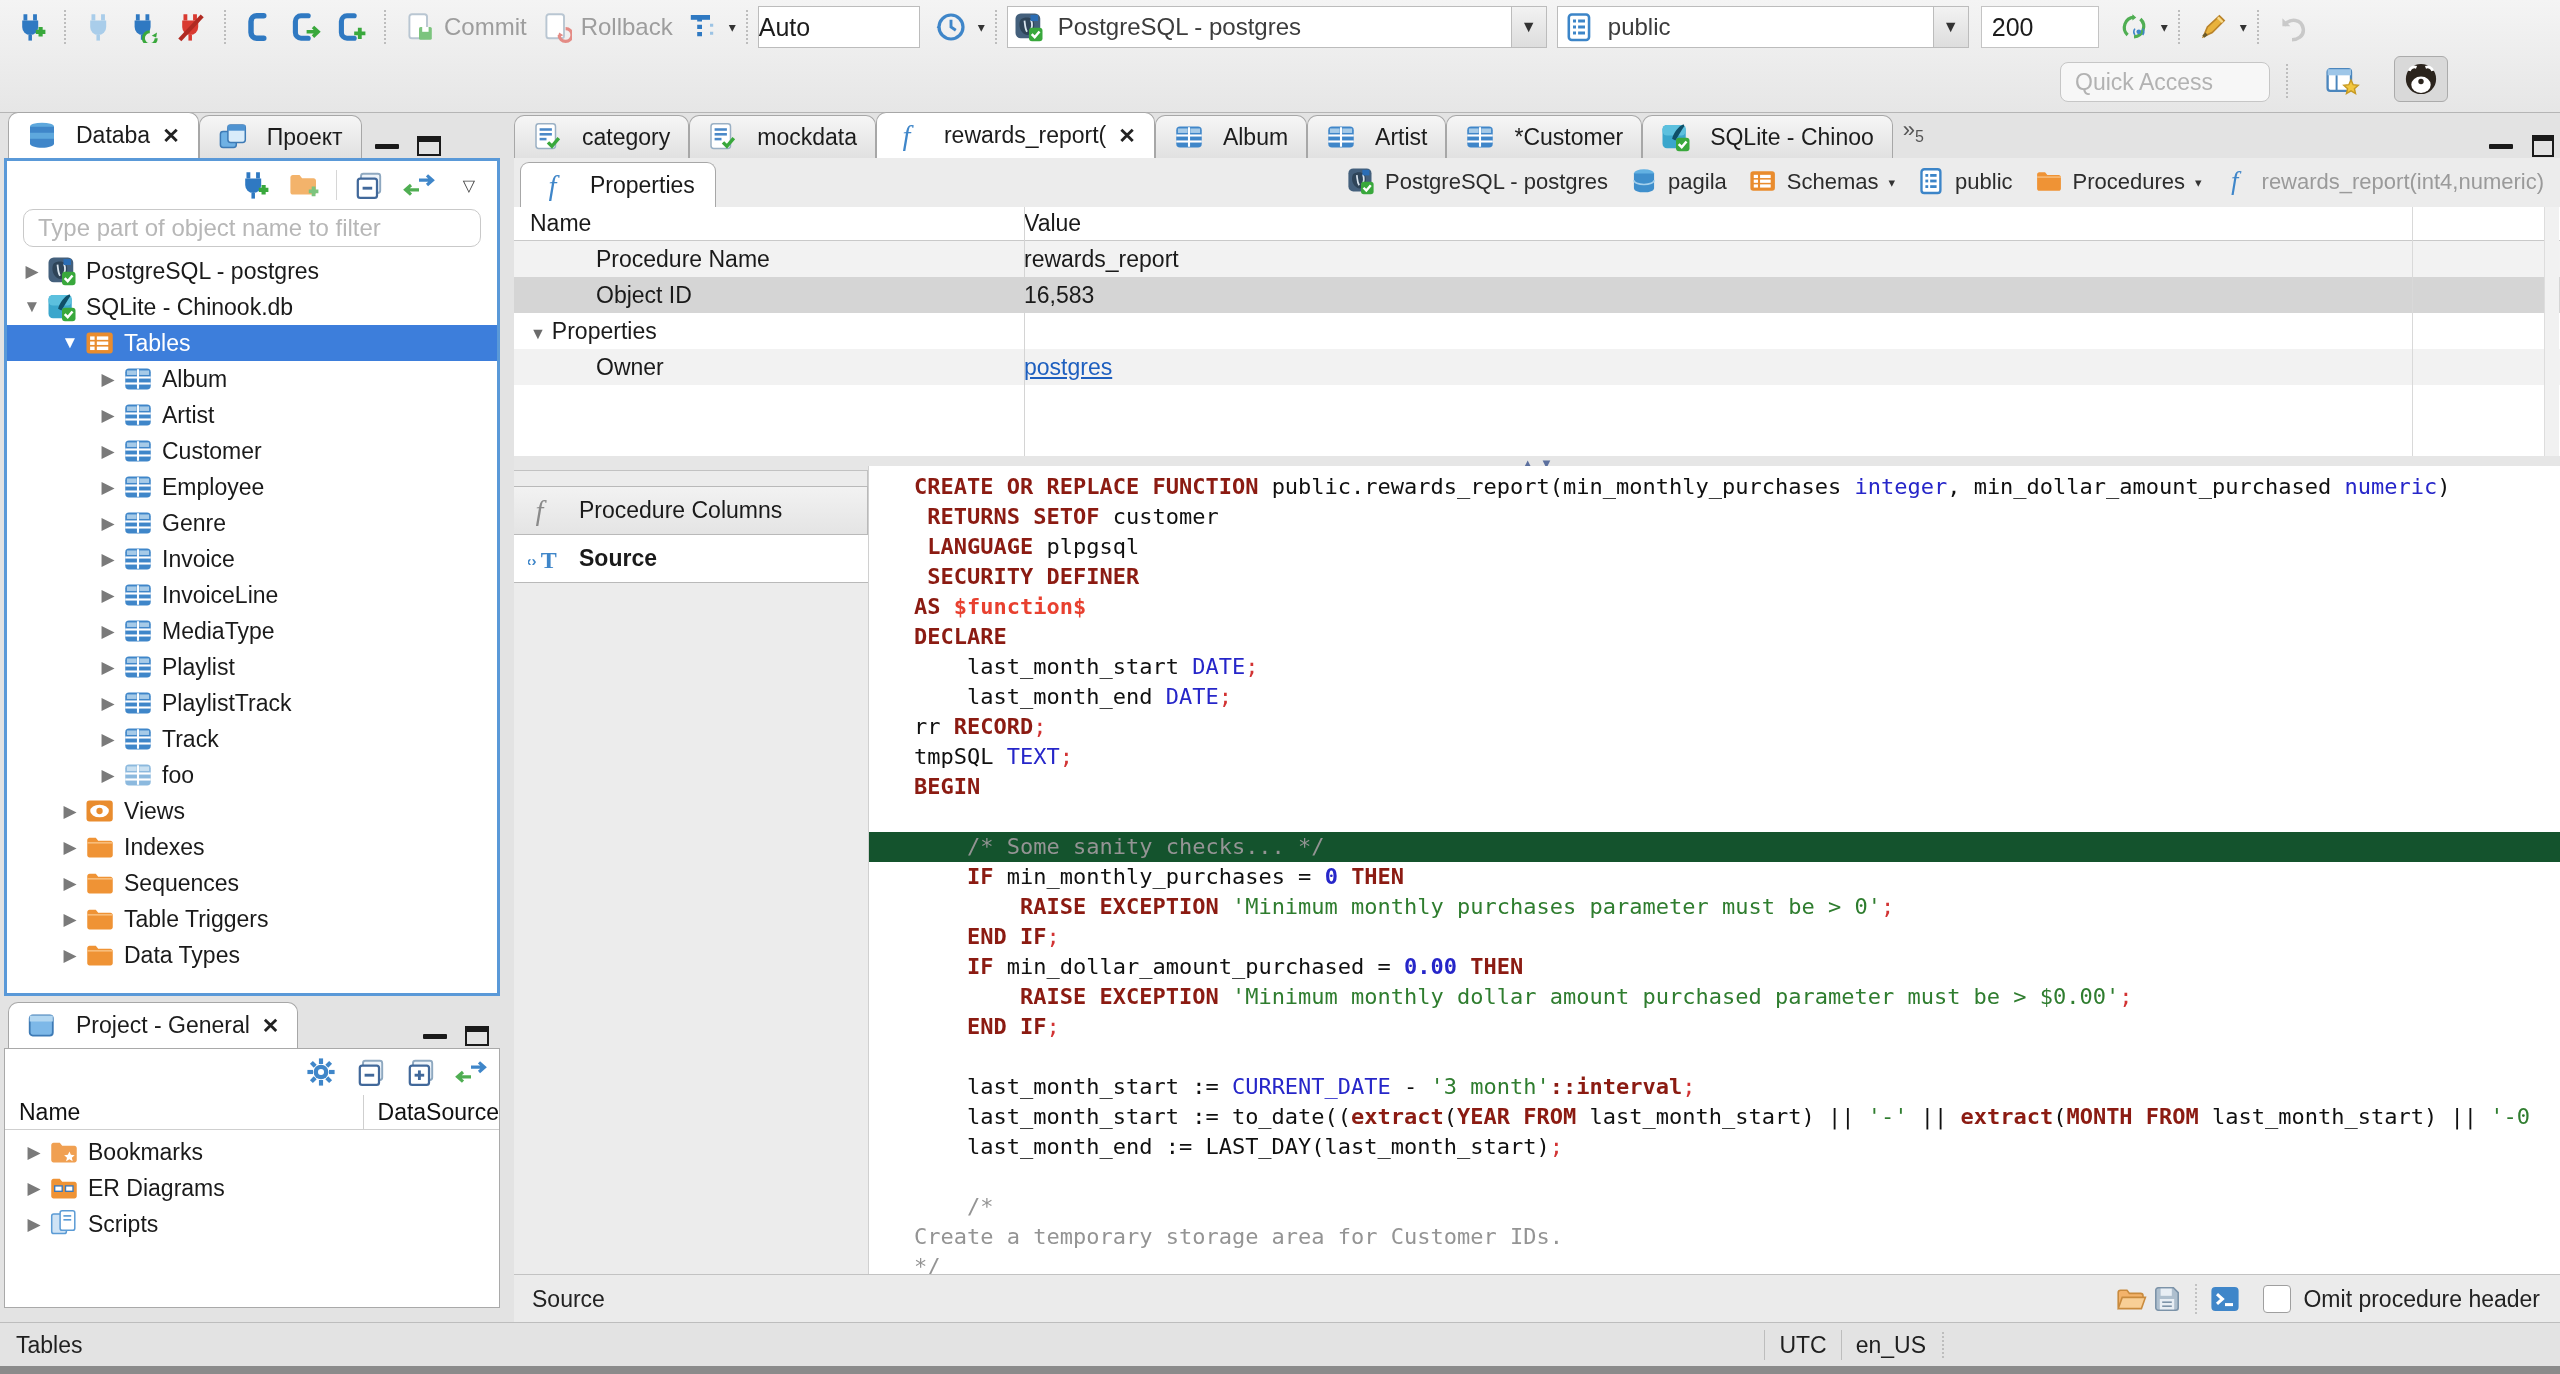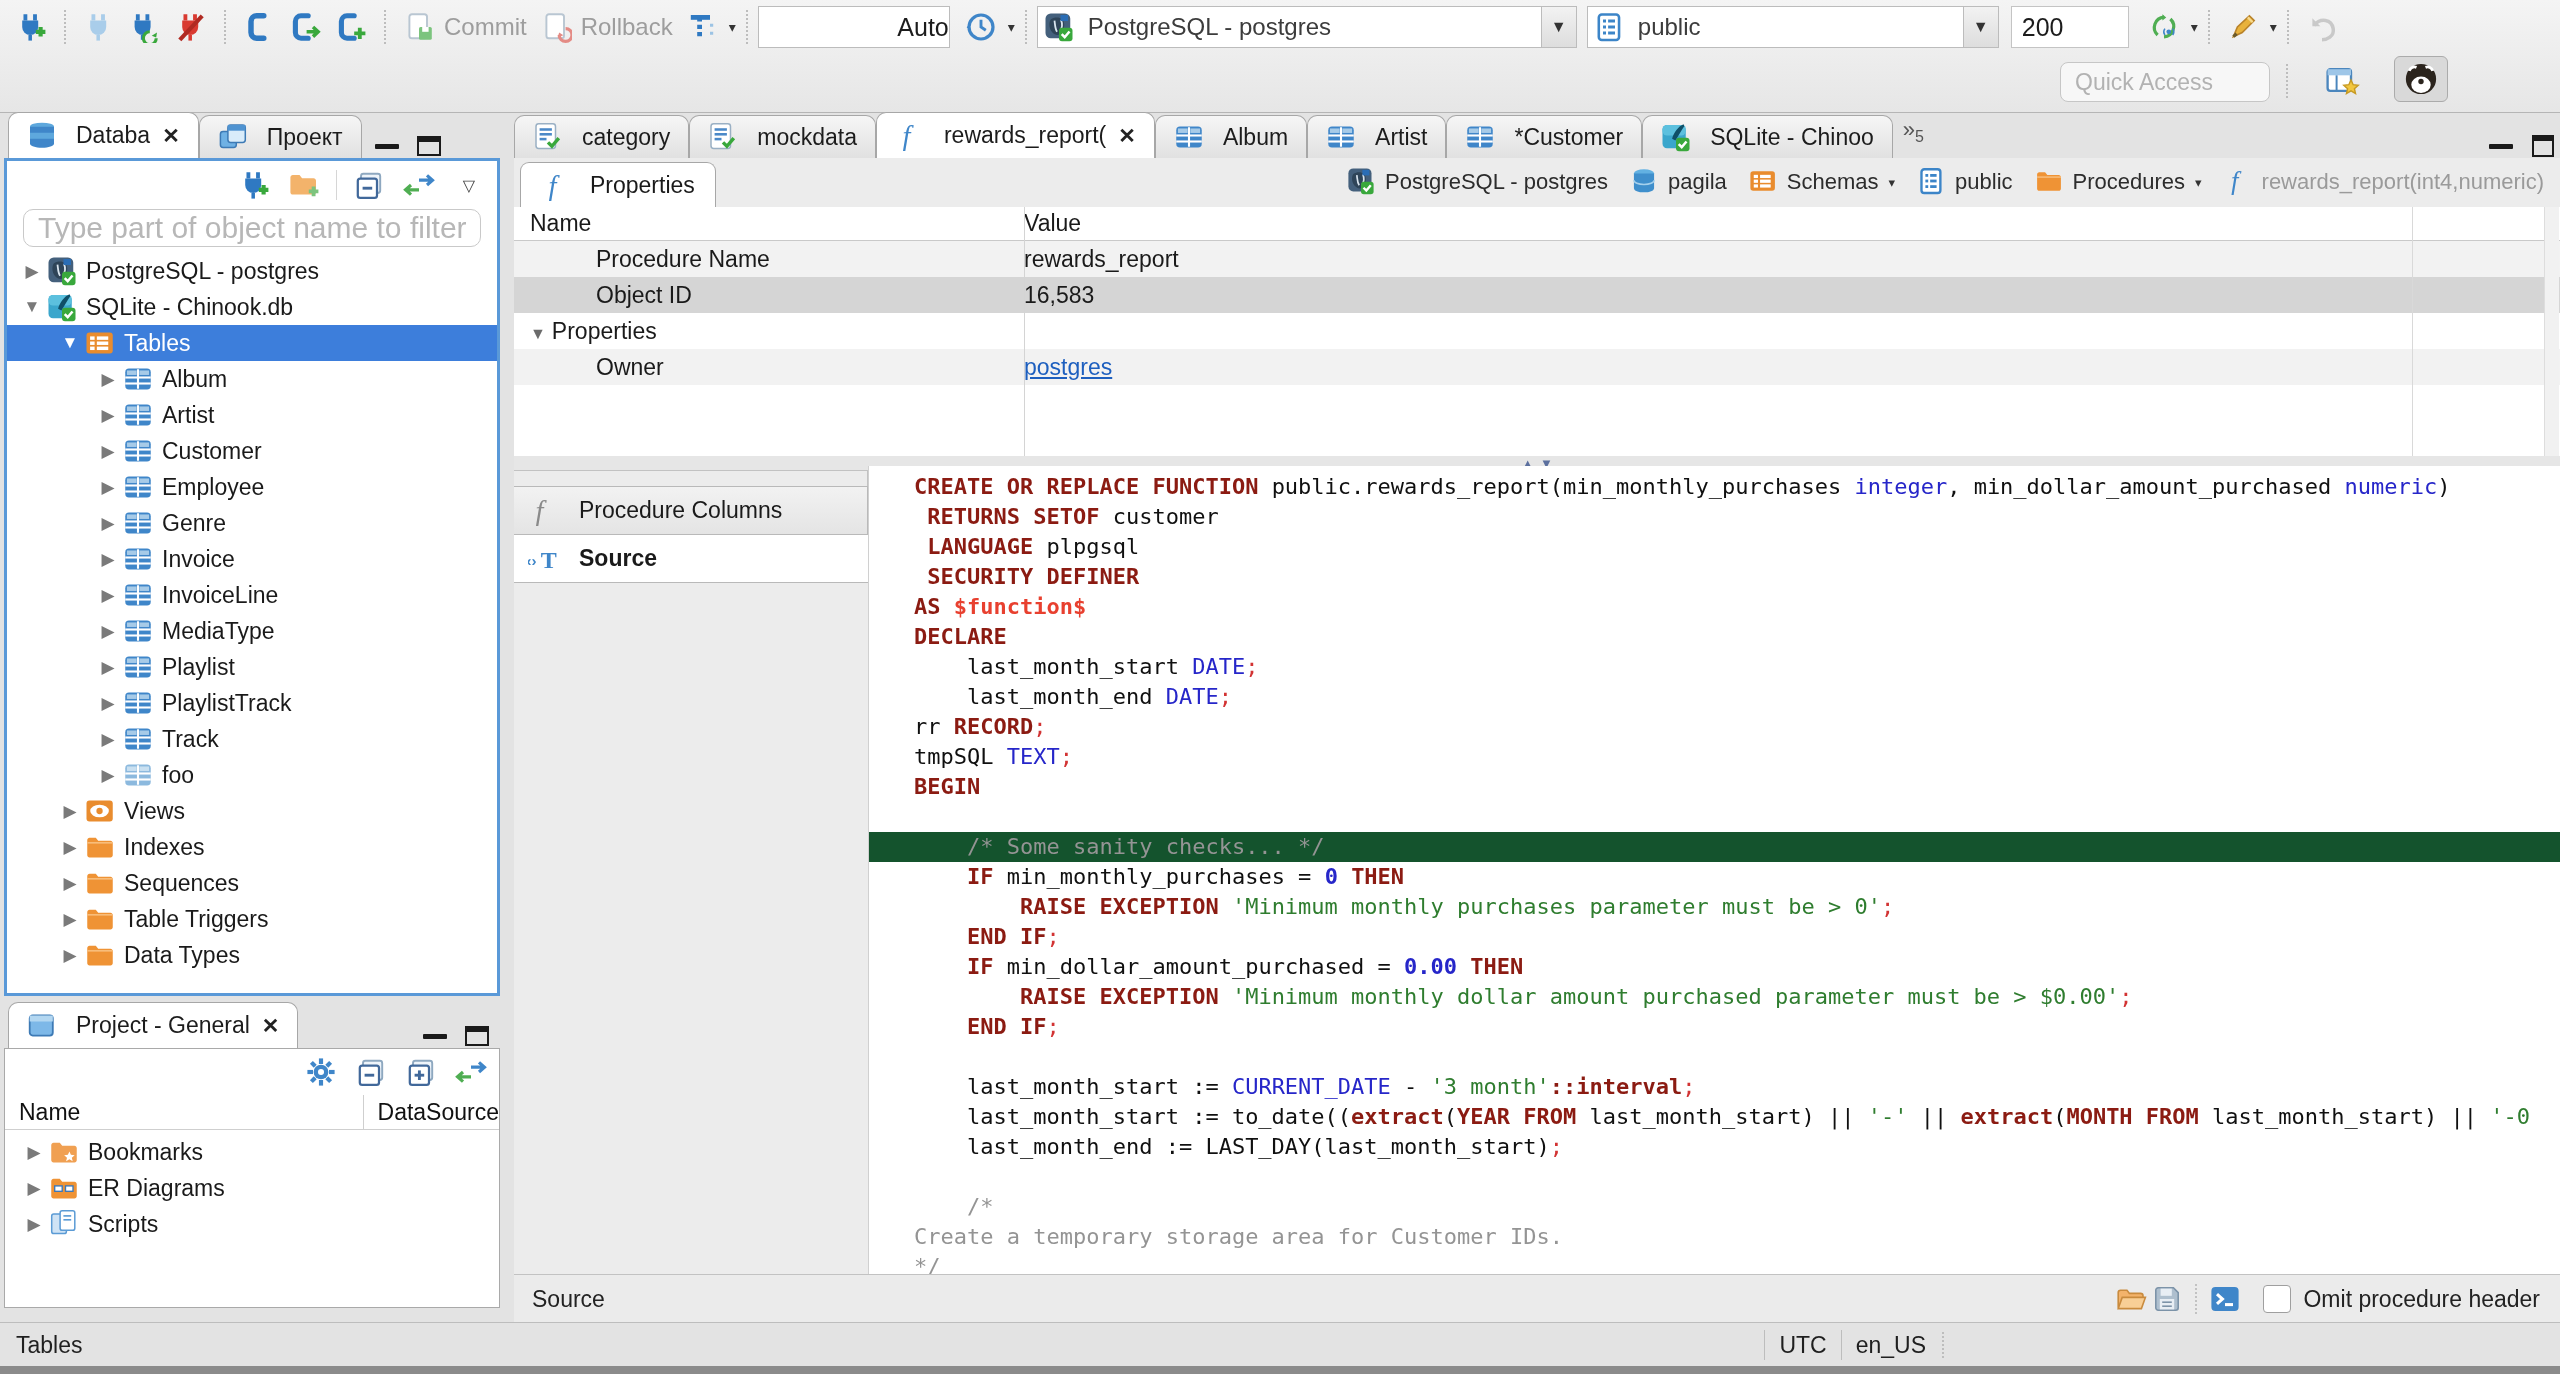--- a/index.html
+++ b/index.html
@@ -35,21 +35,21 @@
        background:linear-gradient(#f6f6f6,#e1e1e1);font-size:23px;color:#1c1c1c;white-space:nowrap}
   .tab.active{background:#fff;height:45px;font-weight:400}
   .tab .close{font-size:21px;color:#222;font-weight:700;margin-left:2px}
   .winbtn{width:34px;height:24px;display:flex;align-items:center;justify-content:center;margin-left:8px}
 
   
   #nav-box{left:4px;top:158px;width:496px;height:838px;background:#fff;border:3px solid #5a99d8;box-sizing:border-box}
   .paneltools{height:48px;display:flex;align-items:center;justify-content:flex-end;padding-right:10px;gap:14px;background:#fff}
   .ptool{width:36px;height:36px;display:flex;align-items:center;justify-content:center}
   #filter-input{display:block;width:458px;margin:0 auto;height:38px;border:1px solid #c9c9c9;border-radius:10px;
-                font-size:30px;color:#4d7c0f;padding:0 14px;box-sizing:border-box;outline:none;background:#fff;
+                font-size:24px;color:#4d7c0f;padding:0 14px;box-sizing:border-box;outline:none;background:#fff;
                 font-family:"Liberation Sans",sans-serif}
   #filter-input::placeholder{color:#b7b7b7}
   .trow{height:36px;display:flex;align-items:center;font-size:23px;white-space:nowrap}
   .trow.sel{background:#3d7edb;color:#fff}
   .twist{width:30px;text-align:center;font-size:17px;color:#7a7a7a;flex:none}
   .trow.sel .twist{color:#fff}
   .ticon{width:30px;height:30px;margin-right:9px;flex:none;position:relative}
 
   
   #proj-box{left:4px;top:1048px;width:496px;height:260px;background:#fff;border:1px solid #a9a9a9;box-sizing:border-box}
@@ -189,21 +189,21 @@
     <span class="tlabel">Rollback</span>
     <span class="tbtn">
         <svg width="32" height="32" viewBox="0 0 20 20">
           <path d="M3 4h12" stroke="#2f79c2" stroke-width="3"></path>
           <path d="M8.5 4v13" stroke="#2f79c2" stroke-width="3" stroke-dasharray="2.6 2"></path>
           <path d="M16 8v3M16 13v3" stroke="#9cc3e4" stroke-width="2" stroke-dasharray="1.8 1.6"></path>
         </svg>
       </span>
     <span class="dd">▾</span>
     <span class="vsep"></span>
-    <div class="combo" style="width:192px;justify-content:flex-end">
+    <div class="combo" style="width:162px;justify-content:flex-start">
       <span style="font-size:25px;color:#1c1c1c">Auto</span>
     </div>
     <span class="tbtn" style="margin-left:10px">
         <svg width="32" height="32" viewBox="0 0 20 20">
           <circle cx="10" cy="10" r="7.5" stroke="#3f86c9" stroke-width="2" fill="none"></circle>
           <path d="M10 5.5V10l3 2" stroke="#3f86c9" stroke-width="1.8" fill="none"></path>
           <path d="M2.5 8.5l-1.5 2 2.5.5" fill="#3f86c9"></path>
         </svg>
       </span>
     <span class="dd">▾</span>

